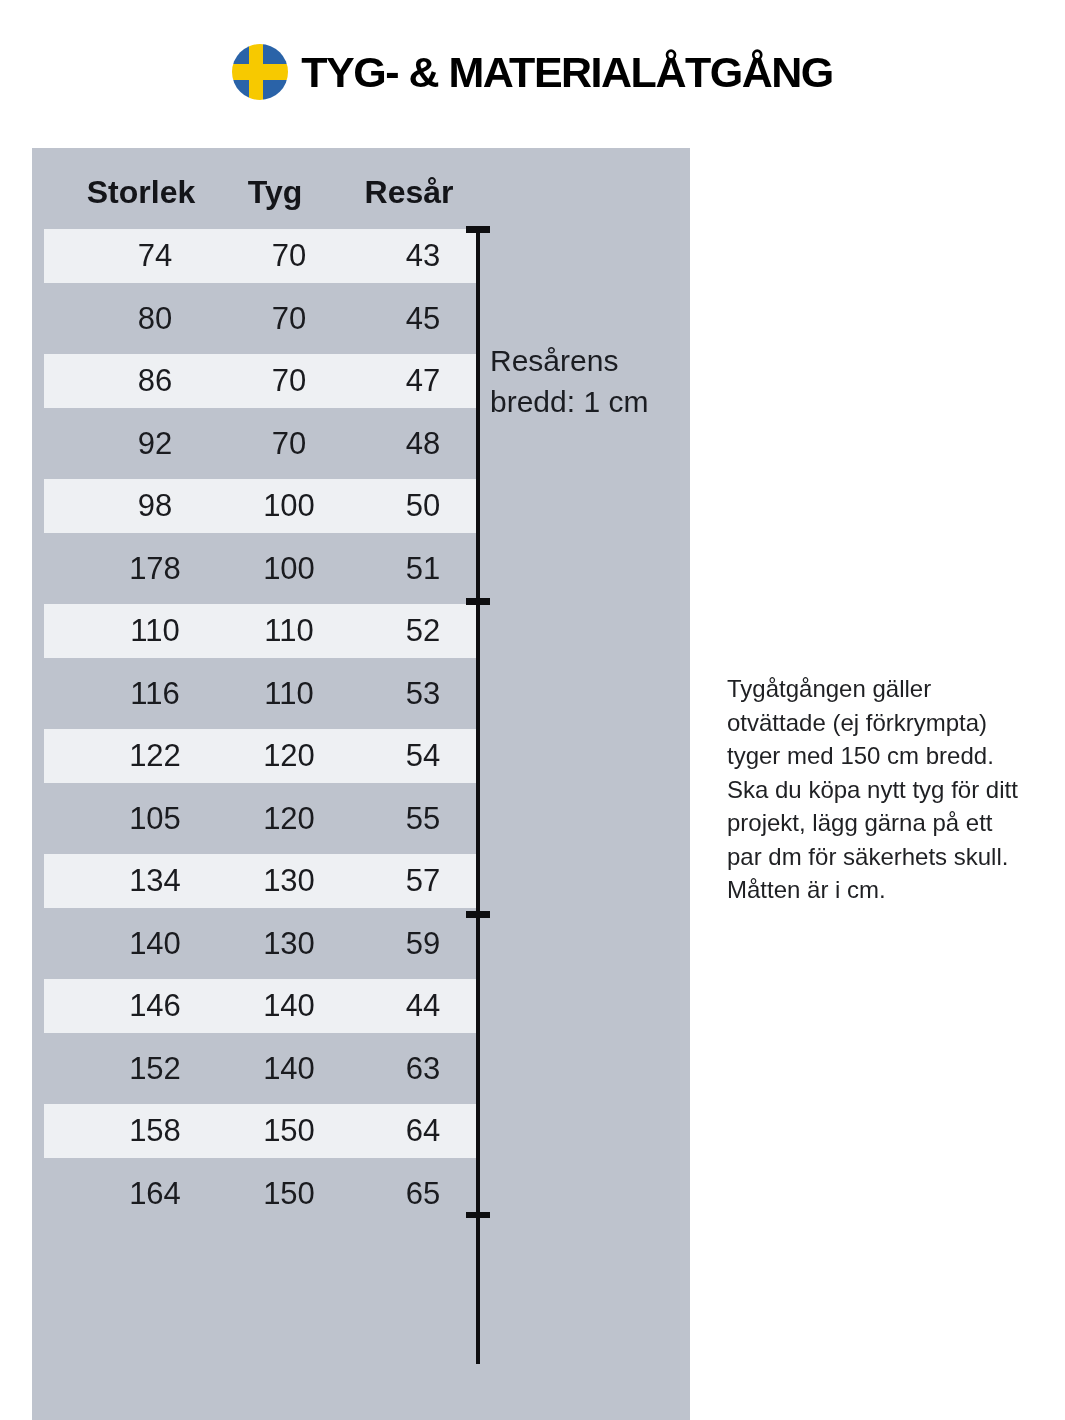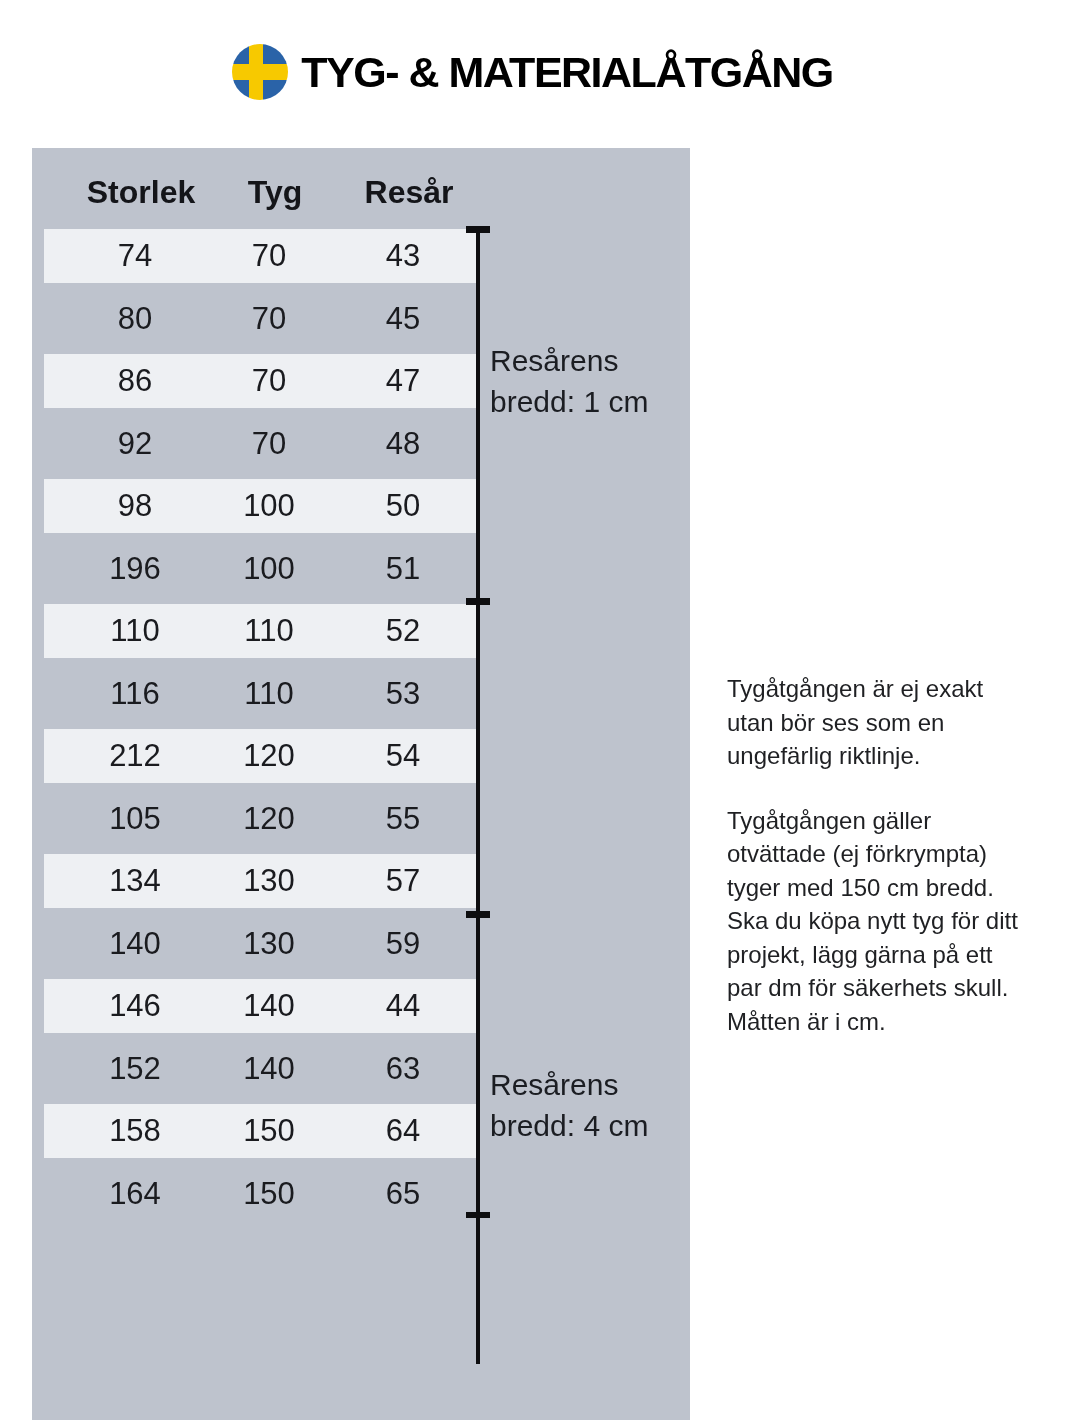--- a/index.html
+++ b/index.html
@@ -45,21 +45,21 @@
   .thead span{
     text-align:center;font-weight:700;font-size:32px;color:#141519;
   }
   .tbody{
     position:absolute;left:12px;top:77px;width:432px;
   }
   .row{
     height:62.5px;
     display:grid;grid-template-columns:repeat(3,134px);
     align-items:center;
-    padding-left:24px;box-sizing:content-box;
+    padding-left:44px;box-sizing:content-box;
   }
   .row:nth-child(odd){
     background:linear-gradient(var(--row-light) 0 0) no-repeat center / 100% 54px;
   }
   .cell{text-align:center;font-size:31px;color:#1a1b1f;}
 
   
   .bracket-line{
     position:absolute;left:444px;top:80px;width:4px;height:1136px;
     background:var(--bracket);
@@ -137,39 +137,39 @@
     <span class="cell">48</span>
   </div>
 
   <div class="row">
     <span class="cell">98</span>
     <span class="cell">100</span>
     <span class="cell">50</span>
   </div>
 
   <div class="row">
-    <span class="cell">196</span>
+    <span class="cell">178</span>
     <span class="cell">100</span>
     <span class="cell">51</span>
   </div>
 
   <div class="row">
     <span class="cell">110</span>
     <span class="cell">110</span>
     <span class="cell">52</span>
   </div>
 
   <div class="row">
     <span class="cell">116</span>
     <span class="cell">110</span>
     <span class="cell">53</span>
   </div>
 
   <div class="row">
-    <span class="cell">212</span>
+    <span class="cell">122</span>
     <span class="cell">120</span>
     <span class="cell">54</span>
   </div>
 
   <div class="row">
     <span class="cell">105</span>
     <span class="cell">120</span>
     <span class="cell">55</span>
   </div>
 
@@ -210,20 +210,18 @@
   </div>
 </div>
 
   <div class="bracket-line"></div>
   <div class="bracket-tick tick-1"></div>
   <div class="bracket-tick tick-2"></div>
   <div class="bracket-tick tick-3"></div>
   <div class="bracket-tick tick-4"></div>
 
   <div class="group-label g1">Resårens bredd: 1 cm</div>
-  <div class="group-label g3">Resårens bredd: 4 cm</div>
 
 </section>
 
 <aside class="notes">
-  <p>Tygåtgången är ej exakt utan bör ses som en ungefärlig riktlinje.</p>
   <p>Tygåtgången gäller otvättade (ej förkrympta) tyger med 150 cm bredd. Ska du köpa nytt tyg för ditt projekt, lägg gärna på ett par dm för säkerhets skull. Måtten är i cm.</p>
 </aside>
 
 </body></html>

